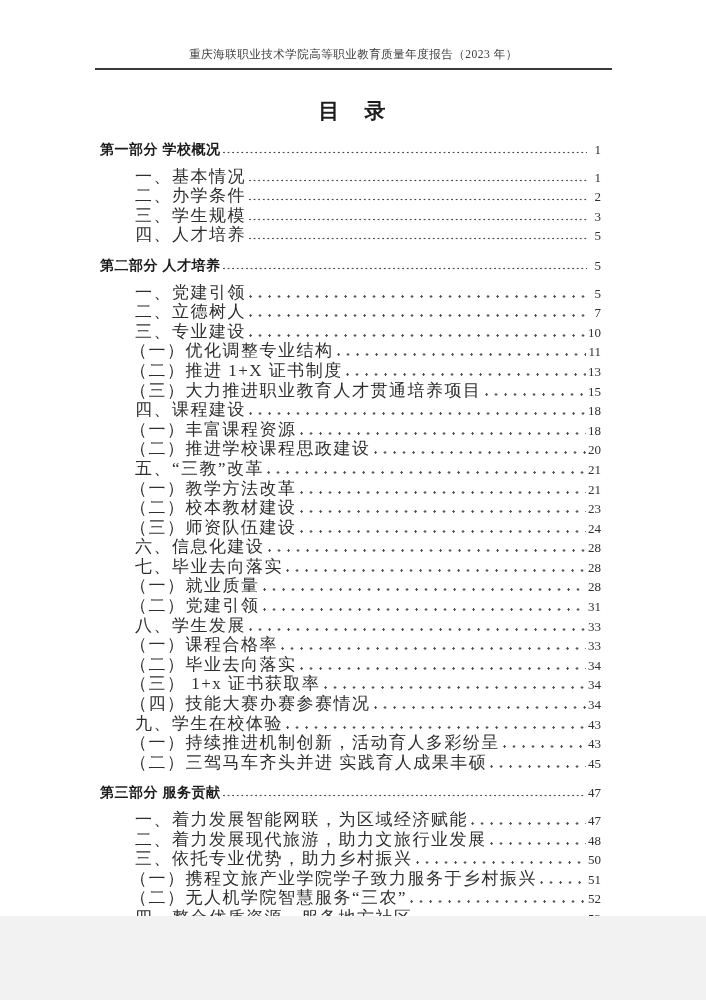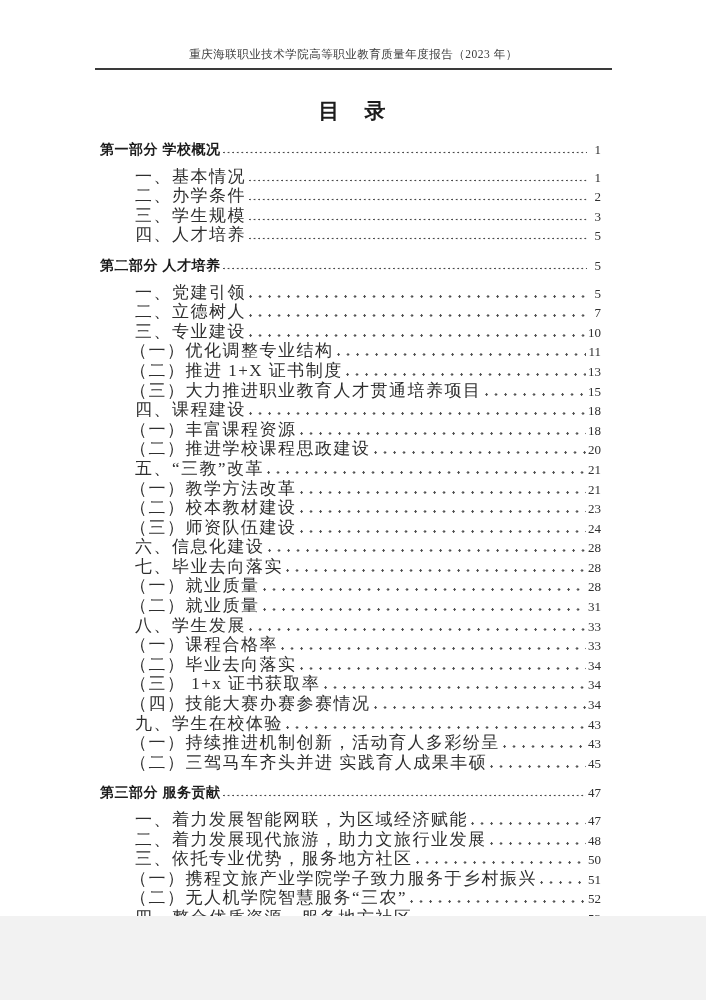--- a/index.html
+++ b/index.html
@@ -215,21 +215,21 @@
         <span class="lbl">七、毕业去向落实</span>
         <span class="leader spaced"></span>
         <span class="pg">28</span>
       </div>
       <div class="row item-row level-2">
         <span class="lbl">（一）就业质量</span>
         <span class="leader spaced"></span>
         <span class="pg">28</span>
       </div>
       <div class="row item-row level-2">
-        <span class="lbl">（二）就业质量</span>
+        <span class="lbl">（二）党建引领</span>
         <span class="leader spaced"></span>
         <span class="pg">31</span>
       </div>
       <div class="row item-row level-1">
         <span class="lbl">八、学生发展</span>
         <span class="leader spaced"></span>
         <span class="pg">33</span>
       </div>
       <div class="row item-row level-2">
         <span class="lbl">（一）课程合格率</span>
@@ -275,21 +275,21 @@
         <span class="lbl">一、着力发展智能网联，为区域经济赋能</span>
         <span class="leader spaced"></span>
         <span class="pg">47</span>
       </div>
       <div class="row item-row level-1">
         <span class="lbl">二、着力发展现代旅游，助力文旅行业发展</span>
         <span class="leader spaced"></span>
         <span class="pg">48</span>
       </div>
       <div class="row item-row level-1">
-        <span class="lbl">三、依托专业优势，服务地方社区</span>
+        <span class="lbl">三、依托专业优势，助力乡村振兴</span>
         <span class="leader spaced"></span>
         <span class="pg">50</span>
       </div>
       <div class="row item-row level-2">
         <span class="lbl">（一）携程文旅产业学院学子致力服务于乡村振兴</span>
         <span class="leader spaced"></span>
         <span class="pg">51</span>
       </div>
       <div class="row item-row level-2">
         <span class="lbl">（二）无人机学院智慧服务“三农”</span>

